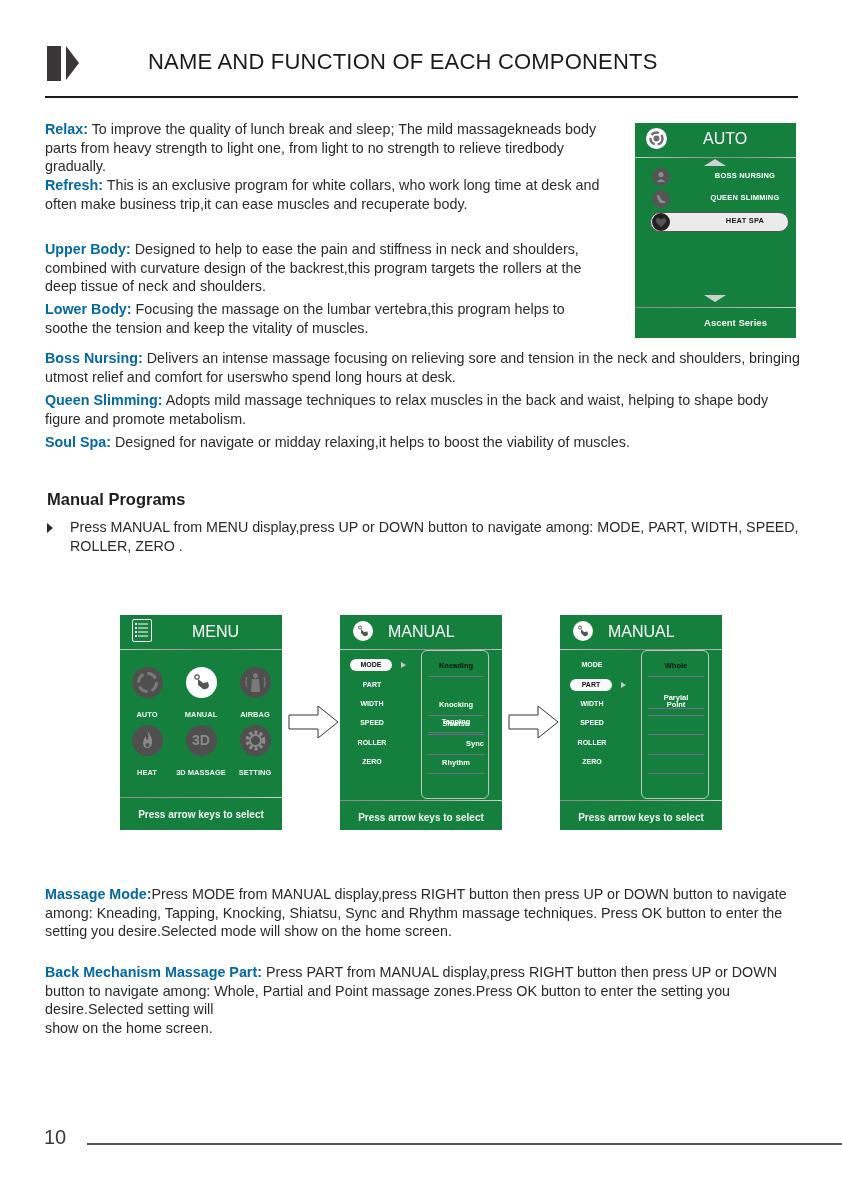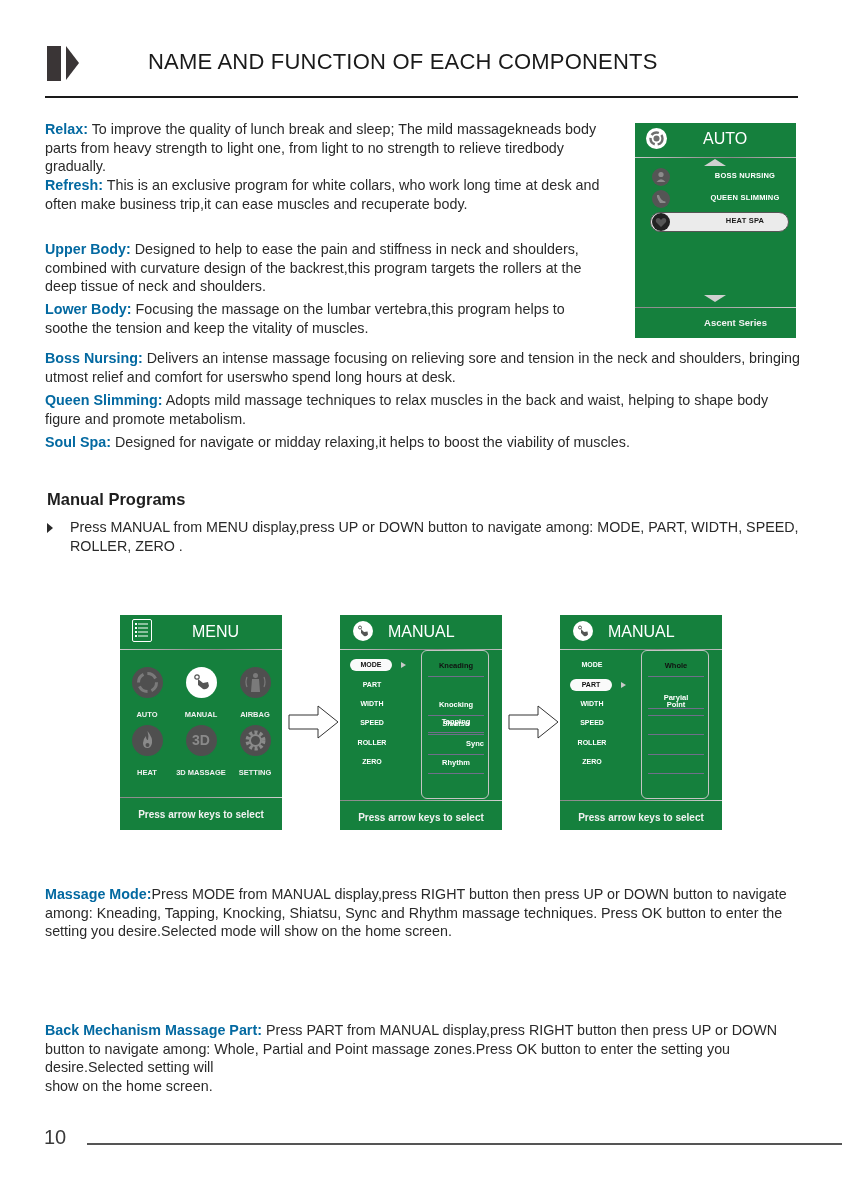--- a/index.html
+++ b/index.html
@@ -273,16 +273,16 @@
     <div class="val" style="top:47px;">Point</div>
     <div class="val" style="top:66px;"></div>
     <div class="val" style="top:86px;"></div>
     <div class="val" style="top:105px;"></div>
   </div>
   <div class="foot-line" style="top:185px;"></div>
   <div class="foot" style="top:197px;">Press arrow keys to select</div>
 </div>
 
 <p class="para p-wide" style="top:885px; width:745px;"><b>Massage Mode:</b><span>Press MODE from MANUAL display,press RIGHT button then press UP or DOWN button to navigate among: Kneading, Tapping, Knocking, Shiatsu, Sync and Rhythm massage techniques. Press OK button to enter the setting you desire.Selected mode will show on the home screen.</span></p>
-<p class="para p-wide" style="top:1021px; width:750px;"><b>Back Mechanism Massage Part:</b><span> Press PART from MANUAL display,press RIGHT button then press UP or DOWN button to navigate among: Whole, Partial and Point massage zones.Press OK button to enter the setting you desire.Selected setting will</span><br><span>show on the home screen.</span></p>
+<p class="para p-wide" style="top:963px; width:750px;"><b>Back Mechanism Massage Part:</b><span> Press PART from MANUAL display,press RIGHT button then press UP or DOWN button to navigate among: Whole, Partial and Point massage zones.Press OK button to enter the setting you desire.Selected setting will</span><br><span>show on the home screen.</span></p>
 
 <div class="footer-num">10</div>
 <div class="footer-rule"></div>
 
 </body></html>

